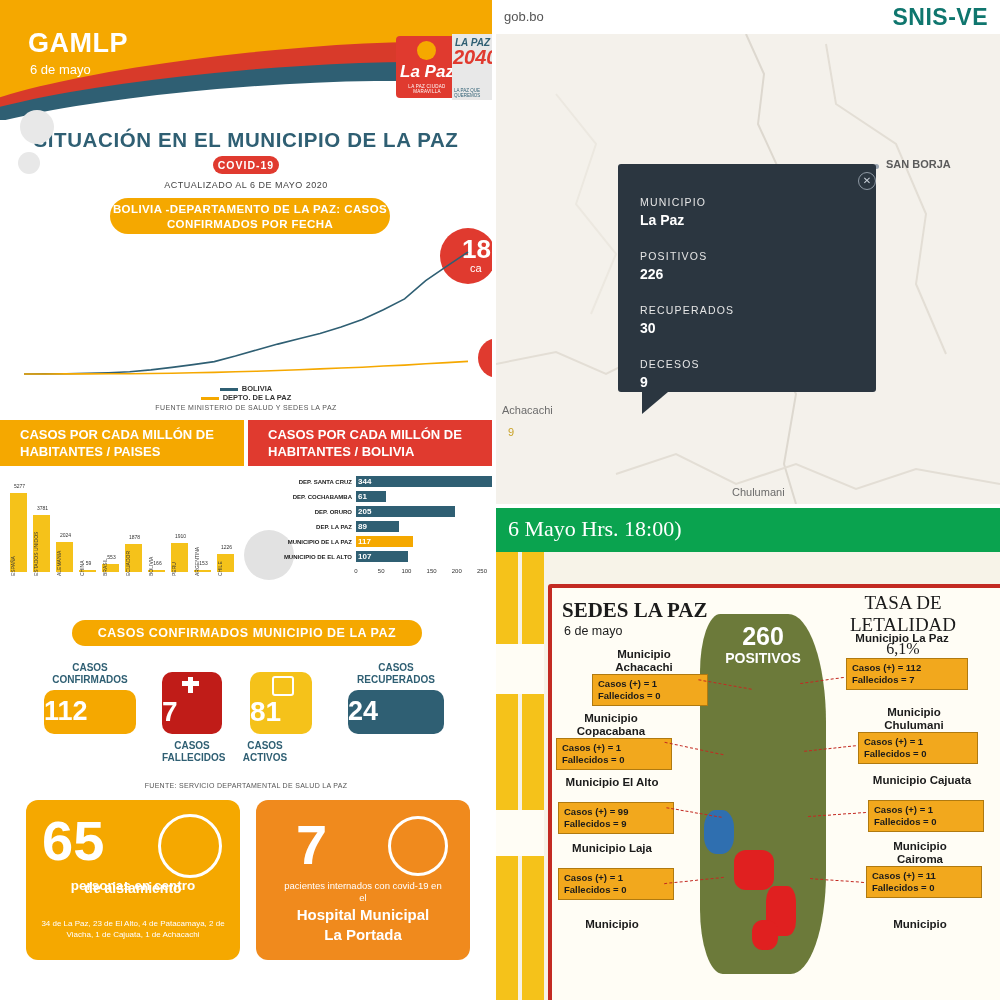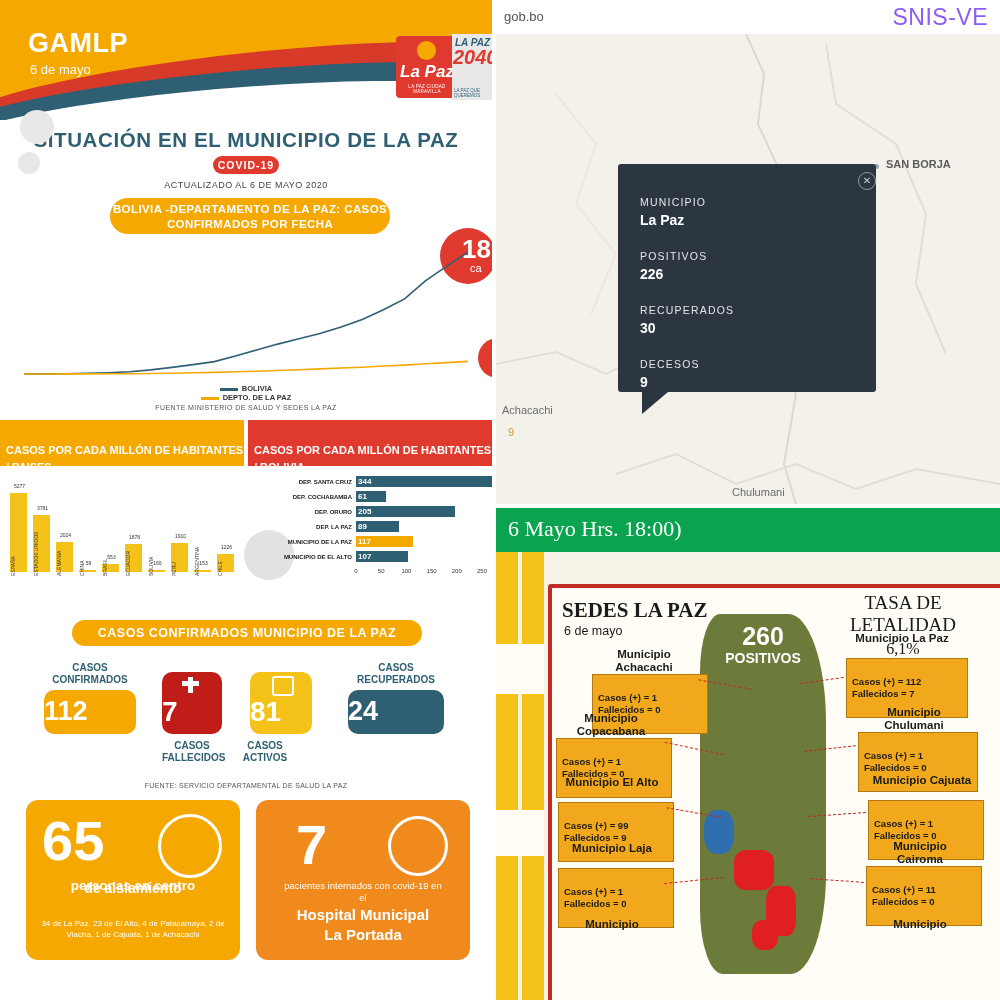--- a/index.html
+++ b/index.html
@@ -34,21 +34,21 @@
 
   .chart-line{position:absolute;left:20px;top:248px;width:452px;height:130px;}
   .chart-legend{position:absolute;left:0;top:384px;width:492px;text-align:center;font-size:7.5px;color:#333;}
   .chart-legend span{margin:0 8px;}
   .lg-sw{display:inline-block;width:18px;height:3px;vertical-align:middle;margin-right:4px;}
   .gam-fuente{position:absolute;left:0;top:404px;width:492px;text-align:center;font-size:7px;color:#555;letter-spacing:.4px;}
 
   .band{position:absolute;top:420px;height:46px;}
   .band-l{left:0;width:244px;background:#f5a800;}
   .band-r{left:248px;width:244px;background:#e03a2f;}
-  .band .bt{position:absolute;left:6px;top:6px;font-size:11px;font-weight:bold;color:#fff;line-height:17px;margin-top:16px;}
+  .band .bt{position:absolute;left:20px;top:6px;font-size:13px;font-weight:bold;color:#fff;line-height:17px;}
 
   .bars-left{position:absolute;left:6px;top:474px;width:236px;height:120px;}
   .bars-right{position:absolute;left:282px;top:474px;width:206px;height:110px;}
 
   .gam-pill2{position:absolute;left:72px;top:620px;width:350px;height:26px;background:#f5a800;border-radius:13px;color:#fff;font-size:12.5px;font-weight:bold;text-align:center;line-height:26px;letter-spacing:.5px;}
 
   .kpi{position:absolute;top:690px;border-radius:10px;}
   .kpi .num{position:absolute;left:0;width:100%;text-align:left;font-weight:bold;}
   .kpi-lbl{position:absolute;text-align:center;font-size:10px;font-weight:bold;color:#2f5f73;line-height:12px;}
 
@@ -56,21 +56,21 @@
 
   .card-y{position:absolute;left:26px;top:800px;width:214px;height:160px;background:#f5a800;border-radius:12px;}
   .card-o{position:absolute;left:256px;top:800px;width:214px;height:160px;background:#f08a1d;border-radius:12px;}
   .card-num{position:absolute;font-size:56px;font-weight:bold;color:#ffffff;}
   .card-txt{position:absolute;left:0;width:100%;text-align:center;color:#ffffff;}
 
   
   .p-snis{position:absolute;left:496px;top:0;width:504px;height:504px;background:#f2efe9;overflow:hidden;}
   .snis-topbar{position:absolute;left:0;top:0;width:504px;height:34px;background:#ffffff;}
   .snis-url{position:absolute;left:8px;top:9px;font-size:13px;color:#555;}
-  .snis-title{position:absolute;right:12px;top:4px;font-size:23px;font-weight:normal;color:#8b5cf6;letter-spacing:.5px;}
+  .snis-title{position:absolute;right:12px;top:4px;font-size:23px;font-weight:bold;color:#0f766e;letter-spacing:.5px;}
   .snis-sub{position:absolute;right:16px;top:32px;font-size:12.5px;color:#222;}
   .map-bg{position:absolute;left:0;top:34px;width:504px;height:470px;background:#f4f1eb;}
   .mlabel{position:absolute;font-size:11px;color:#6b6b6b;}
   .mdot{position:absolute;width:5px;height:5px;border-radius:50%;background:#9aa5b1;}
   .tooltip{position:absolute;left:122px;top:164px;width:258px;height:228px;background:#2b3640;border-radius:3px;color:#ffffff;}
   .tooltip .tail{position:absolute;left:24px;top:228px;width:0;height:0;border-left:0 solid transparent;border-right:26px solid transparent;border-top:22px solid #2b3640;}
   .tt-k{position:absolute;left:22px;font-size:10.5px;letter-spacing:1.2px;color:#e6e6e6;}
   .tt-v{position:absolute;left:22px;font-size:14px;font-weight:bold;color:#ffffff;}
   .tt-close{position:absolute;left:240px;top:8px;width:16px;height:16px;border-radius:50%;border:1px solid #8e99a4;color:#c9d1d9;font-size:10px;text-align:center;line-height:15px;}
 
@@ -85,21 +85,21 @@
   .sed-title{position:absolute;left:10px;top:10px;font-size:21px;font-weight:bold;color:#1b1b1b;font-family:"Liberation Serif",serif;}
   .sed-sub{position:absolute;left:12px;top:36px;font-size:12.5px;color:#1b1b1b;}
   .tasa1{position:absolute;right:12px;top:4px;width:170px;text-align:center;font-size:19px;color:#1b1b1b;font-family:"Liberation Serif",serif;line-height:22px;}
   .tasa2{position:absolute;right:12px;top:52px;width:170px;text-align:center;font-size:16px;color:#1b1b1b;font-family:"Liberation Serif",serif;}
   .map-shape{position:absolute;left:148px;top:26px;width:126px;height:360px;background:#6c7a3a;border-radius:16% 30% 28% 18%;}
   .map-shape .w{position:absolute;background:#2f6fb0;}
   .map-shape .r{position:absolute;background:#e02020;}
   .pos-num{position:absolute;left:150px;top:34px;width:122px;text-align:center;font-size:25px;font-weight:bold;color:#ffffff;}
   .pos-lbl{position:absolute;left:150px;top:62px;width:122px;text-align:center;font-size:14px;font-weight:bold;color:#ffffff;}
   .muni-name{position:absolute;font-size:11.5px;font-weight:bold;color:#1b1b1b;text-align:center;line-height:13px;}
-  .muni-box{position:absolute;background:#f2a81d;border:1.5px solid #b07a10;padding:17px 5px;font-size:9.5px;font-weight:bold;color:#1b1b1b;line-height:12px;}
+  .muni-box{position:absolute;background:#f2a81d;border:1.5px solid #b07a10;padding:3px 5px;font-size:9.5px;font-weight:bold;color:#1b1b1b;line-height:12px;}
   .arrow{position:absolute;height:0;border-top:1.5px dashed #c32a22;}
 </style>
 </head>
 <body>
 
 <div class="stage">
 
   <div class="p-gamlp">
     <div class="gam-top">
       <div class="gam-wave1"></div>

